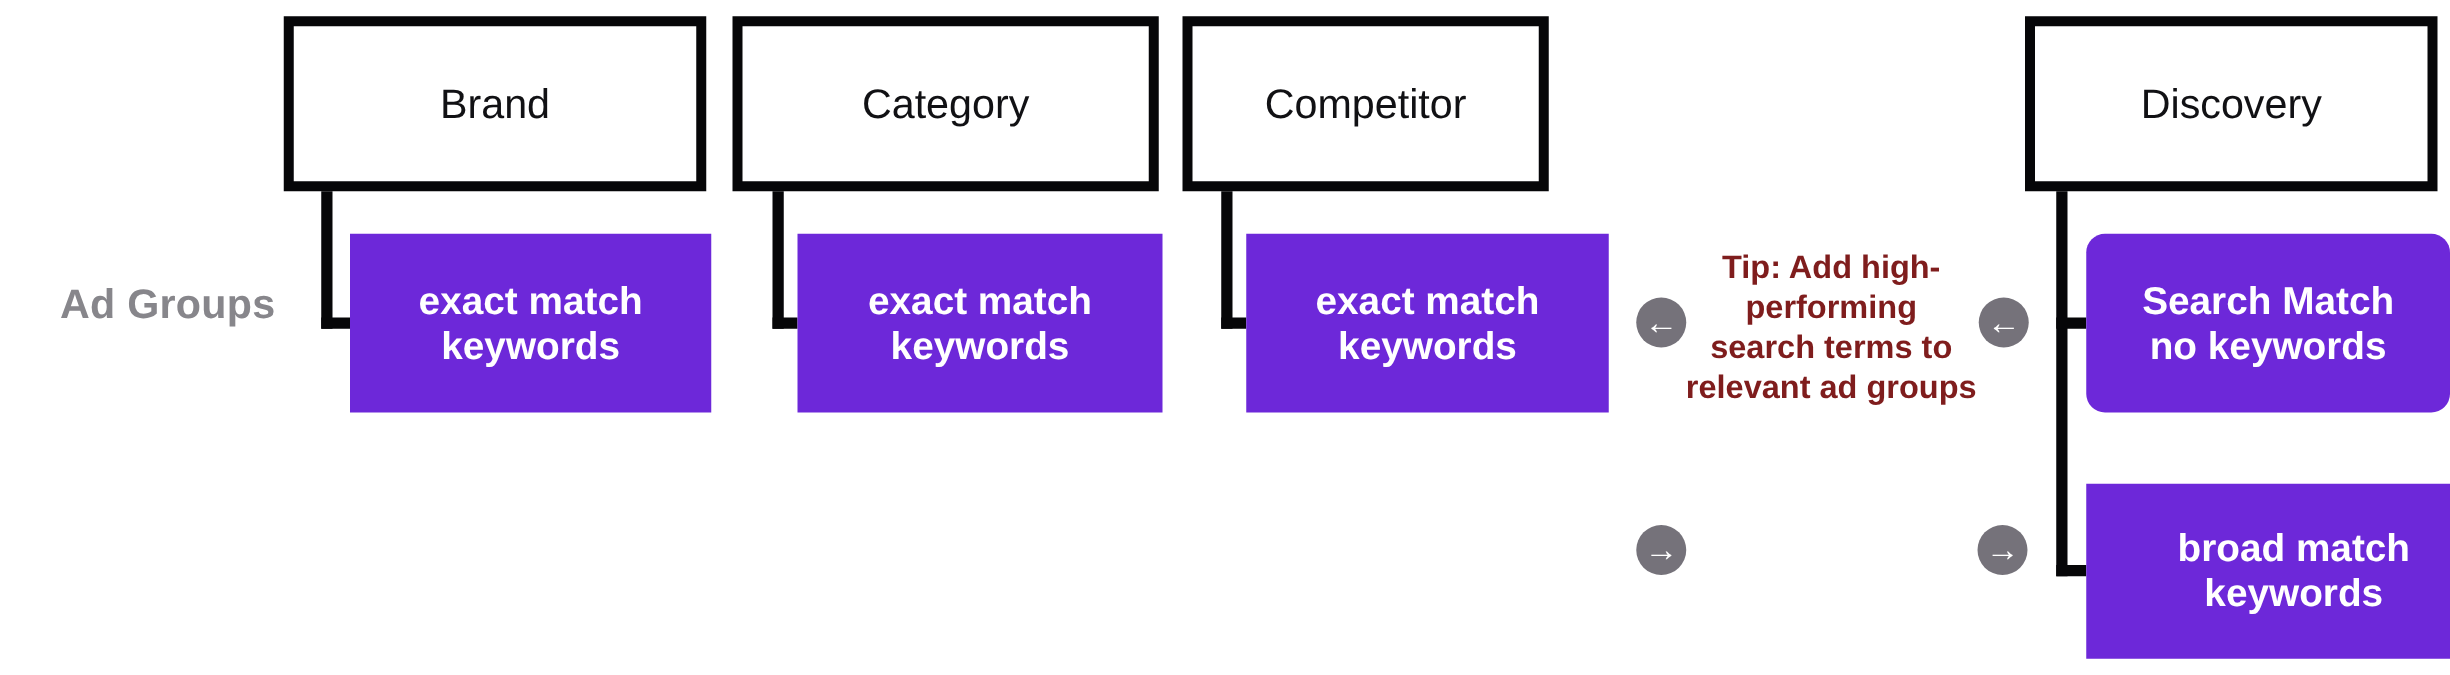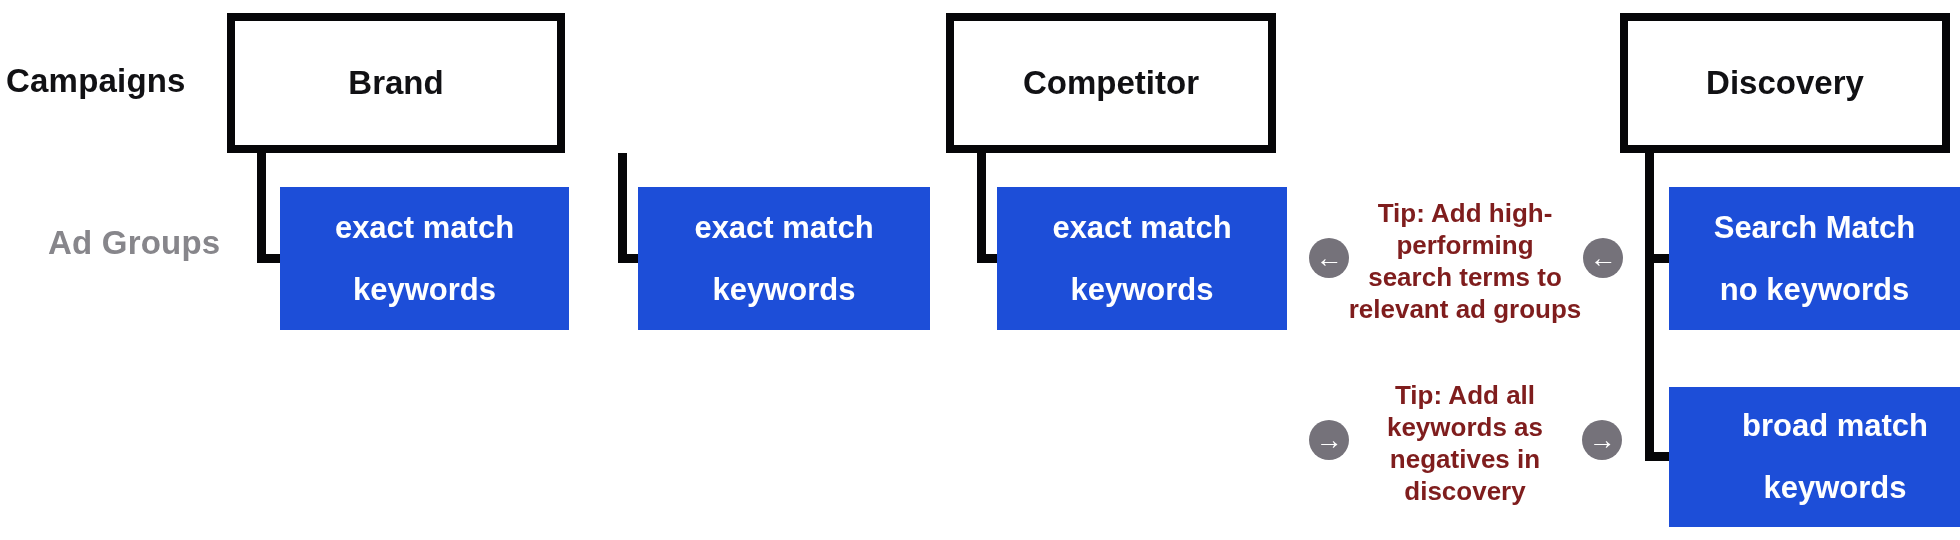--- a/index.html
+++ b/index.html
@@ -7,35 +7,35 @@
     position:relative;width:1960px;height:540px;background:#ffffff;overflow:hidden;
     font-family:"Liberation Sans","DejaVu Sans",sans-serif;
   }
   .row-label{position:absolute;font-size:33px;font-weight:700;letter-spacing:0.2px;}
   .row-label.campaigns{left:6px;top:62px;color:#111114;}
   .row-label.adgroups{left:8px;top:224px;color:#87868B;margin-left:40px;}
   .campaign-box{
     position:absolute;top:13px;height:140px;box-sizing:border-box;
     background:#ffffff;border:8px solid #060608;
     display:flex;align-items:center;justify-content:center;
-    font-size:33px;font-weight:700;color:#111114;
+    font-size:33px;font-weight:400;color:#111114;
   }
   .cb-brand{left:227px;width:338px;}
   .cb-category{left:586px;width:341px;}
-  .cb-competitor{left:946px;width:330px;}
+  .cb-competitor{left:946px;width:293px;}
   .cb-discovery{left:1620px;width:330px;}
   .adgroup-box{
-    position:absolute;background:#1d4ed8;color:#ffffff;
+    position:absolute;background:#6d28d9;color:#ffffff;
     display:flex;align-items:center;justify-content:center;text-align:center;
-    font-size:31px;font-weight:700;line-height:62px;white-space:pre-line;
+    font-size:31px;font-weight:700;line-height:36px;white-space:pre-line;
   }
   .ag-brand{left:280px;top:187px;width:289px;height:143px;}
   .ag-category{left:638px;top:187px;width:292px;height:143px;}
   .ag-competitor{left:997px;top:187px;width:290px;height:143px;}
-  .ag-search{left:1669px;top:187px;width:291px;height:143px;}
+  .ag-search{left:1669px;top:187px;width:291px;height:143px;border-radius:15px;}
   .ag-broad{left:1669px;top:387px;width:332px;height:140px;}
   .conn{position:absolute;background:#060608;}
   .tip-text{
     position:absolute;width:240px;text-align:center;white-space:pre-line;
     font-size:26px;font-weight:700;color:#7f1d1d;line-height:32px;
   }
   .tip1-text{left:1345px;top:197px;}
   .tip2-text{left:1345px;top:379px;}
   .arrow-circle{
     position:absolute;width:40px;height:40px;border-radius:50%;
@@ -46,25 +46,27 @@
   .ac-t1-left{left:1309px;top:238px;}
   .ac-t1-right{left:1583px;top:238px;}
   .ac-t2-left{left:1309px;top:420px;}
   .ac-t2-right{left:1582px;top:420px;}
 </style>
 </head>
 <body>
 
 <div id="canvas">
 
-  <div class="row-label campaigns">Campaigns</div>
   <div class="row-label adgroups">Ad Groups</div>
 
   <div class="campaign-box cb-brand">
     <span>Brand</span>
+  </div>
+  <div class="campaign-box cb-category">
+    <span>Category</span>
   </div>
   <div class="campaign-box cb-competitor">
     <span>Competitor</span>
   </div>
   <div class="campaign-box cb-discovery">
     <span>Discovery</span>
   </div>
 
   <div class="conn" style="left:257px;top:153px;width:9px;height:110px;"></div>
   <div class="conn" style="left:257px;top:254px;width:23px;height:9px;"></div>
@@ -107,21 +109,17 @@
 performing
 search terms to
 relevant ad groups</div>
   <div class="arrow-circle ac-t1-right">
     <span>←</span>
   </div>
 
   <div class="arrow-circle ac-t2-left">
     <span>→</span>
   </div>
-  <div class="tip-text tip2-text">Tip: Add all
-keywords as
-negatives in
-discovery</div>
   <div class="arrow-circle ac-t2-right">
     <span>→</span>
   </div>
 
 </div>
 
 </body></html>

